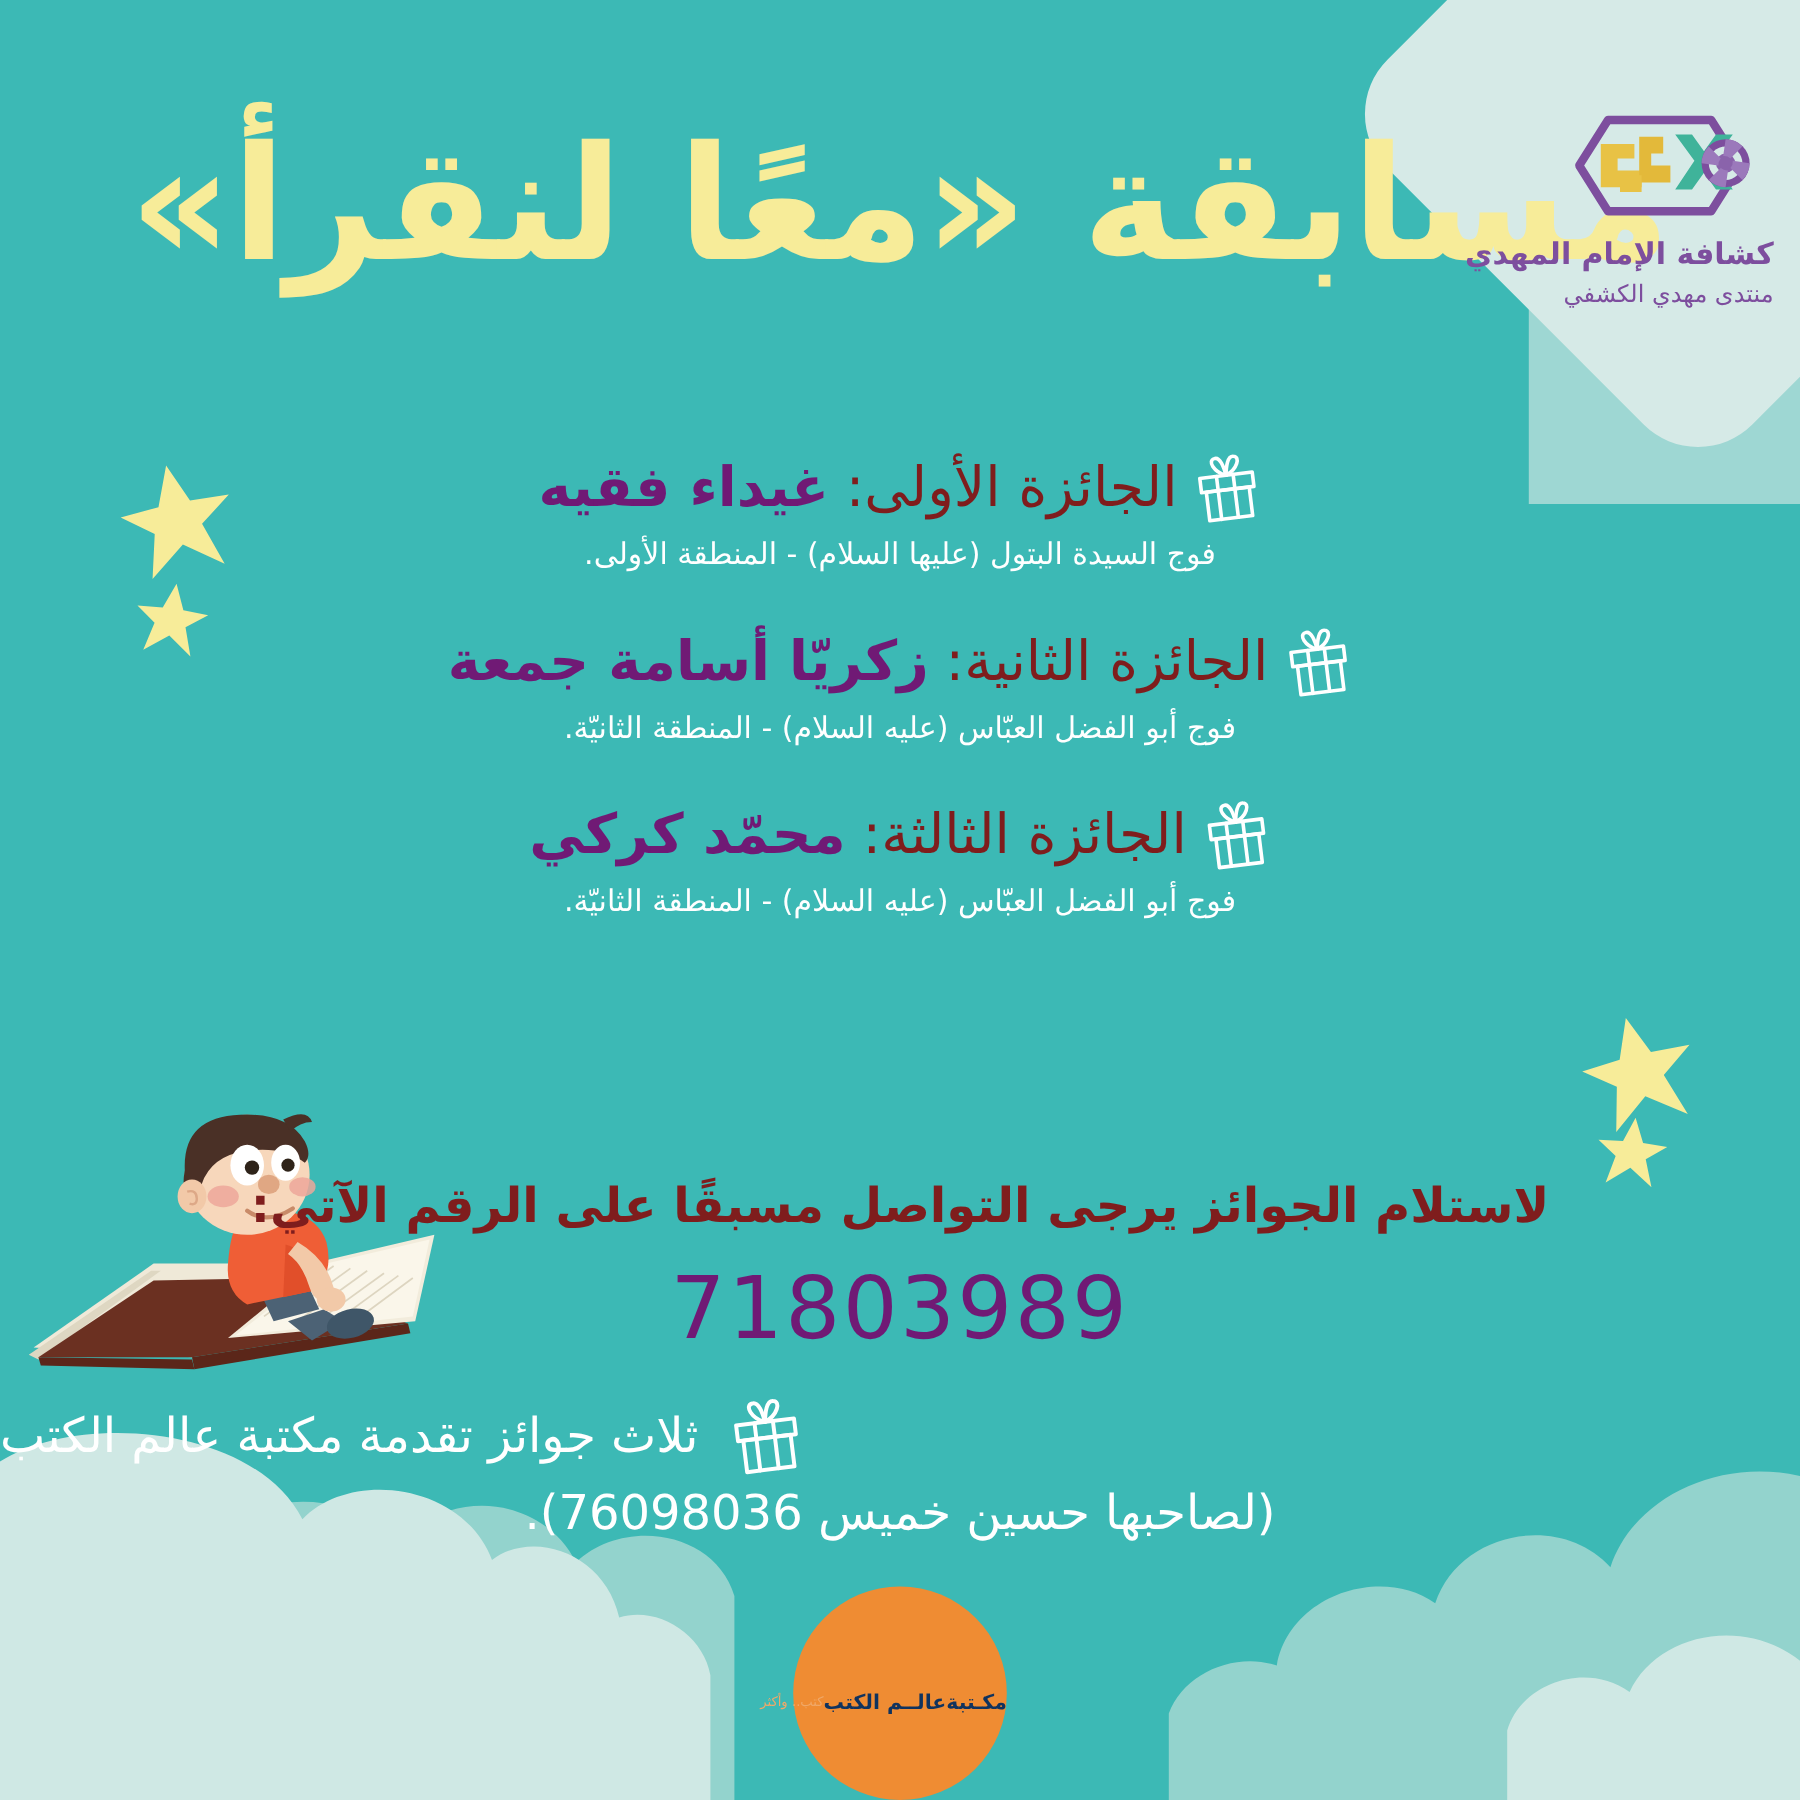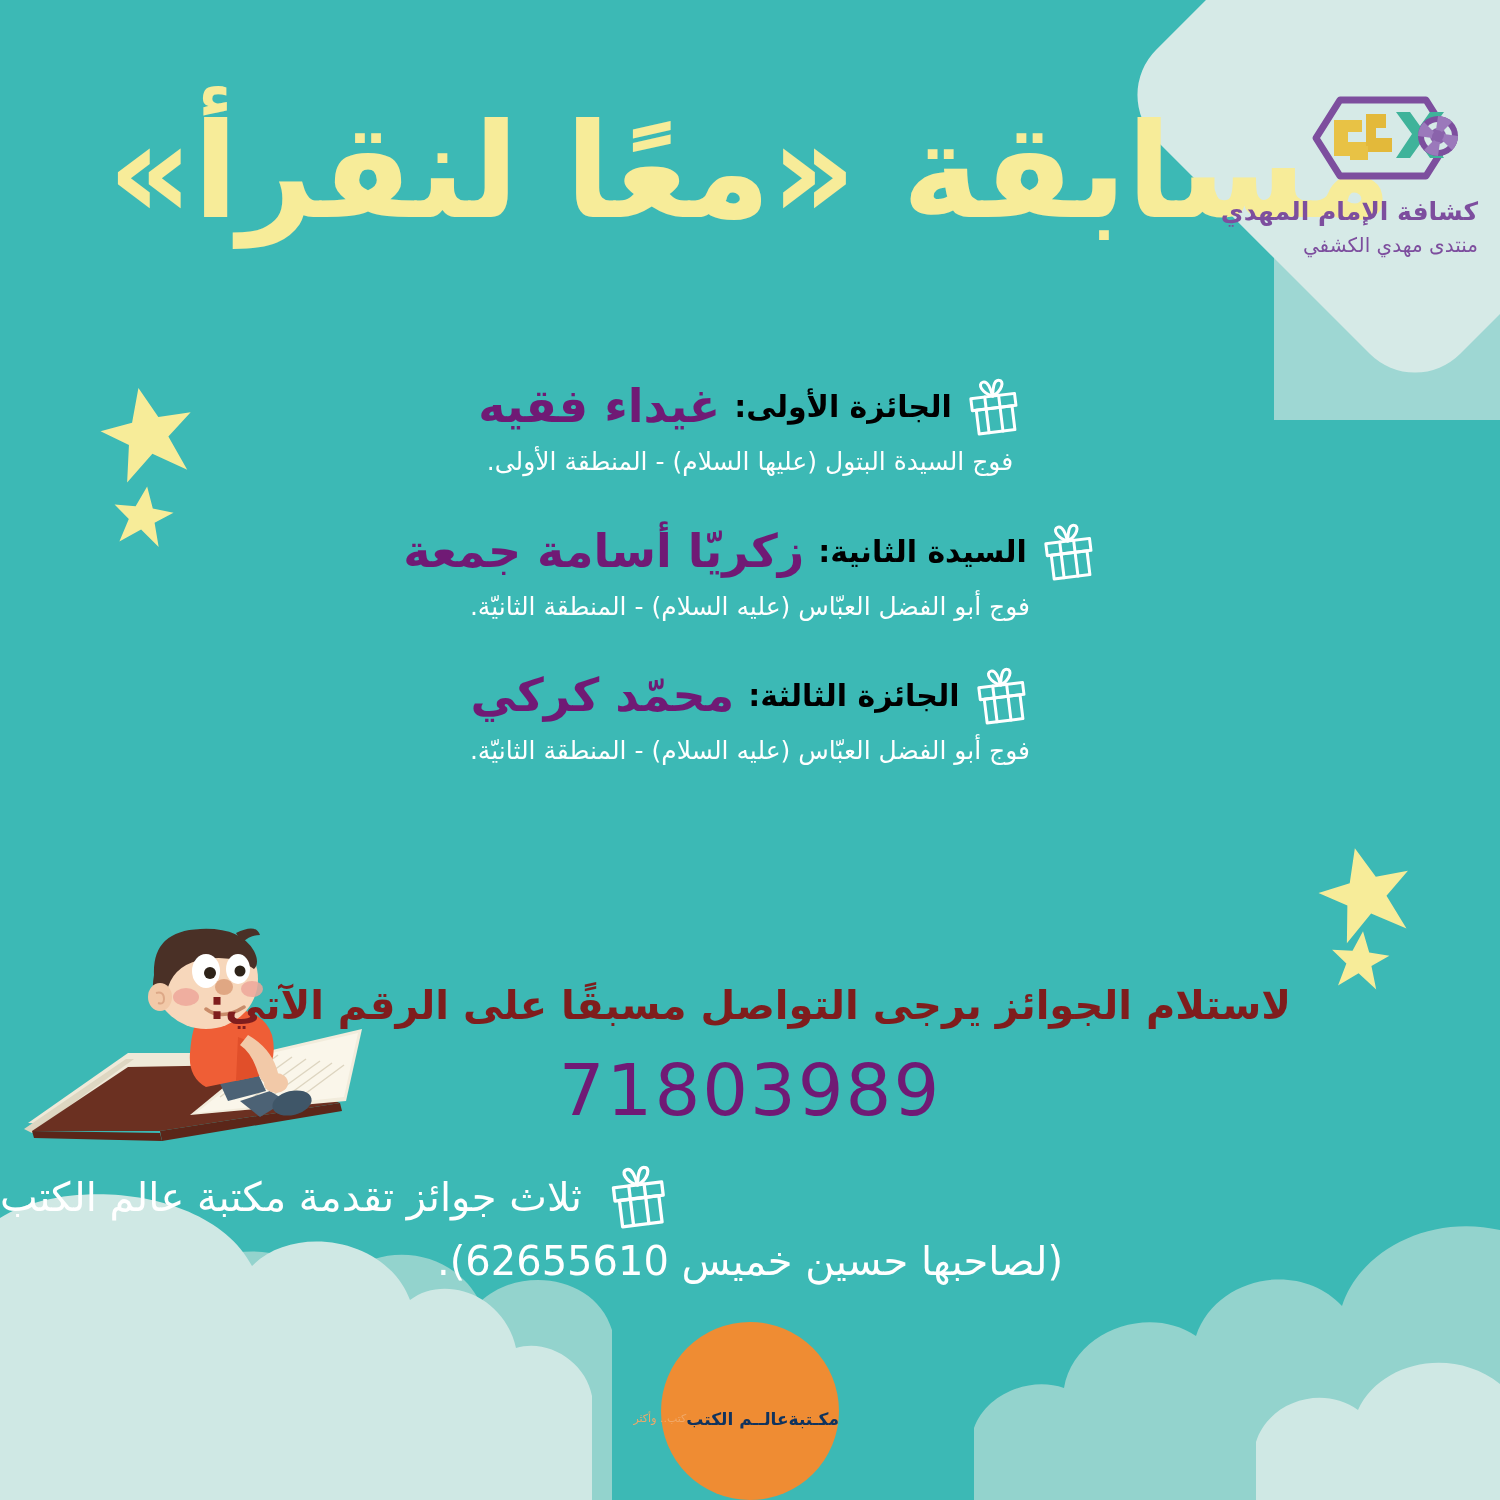--- a/index.html
+++ b/index.html
@@ -72,23 +72,23 @@
   .prize { text-align:center; margin-bottom:44px; }
   .prize-head {
     display:flex;
     align-items:center;
     justify-content:center;
     gap:14px;
     direction:rtl;
     white-space:nowrap;
   }
   .prize-label {
-    color:#000000;
-    font-size:30px;
-    font-weight:700;
+    color:#7f1d1d;
+    font-size:46px;
+    font-weight:400;
     line-height:1.2;
   }
   .prize-name {
     color:#701a75;
     font-size:46px;
     font-weight:700;
     line-height:1.2;
   }
   .prize-sub {
     color:#ffffff;
@@ -278,21 +278,21 @@
         <svg class="gift-icon" width="56" height="58" viewBox="0 0 56 58">
           <g fill="none" stroke="#ffffff" stroke-width="3" stroke-linejoin="round" stroke-linecap="round">
             <rect x="6" y="18" width="44" height="12"></rect>
             <rect x="10" y="30" width="36" height="24"></rect>
             <line x1="20" y1="18" x2="20" y2="54"></line>
             <line x1="34" y1="18" x2="34" y2="54"></line>
             <path d="M28,18 C18,14 14,4 20,3 C25,2 27,11 28,18 Z"></path>
             <path d="M28,18 C38,14 42,4 36,3 C31,2 29,11 28,18 Z"></path>
           </g>
         </svg>
-        <span class="prize-label">السيدة الثانية:</span>
+        <span class="prize-label">الجائزة الثانية:</span>
         <span class="prize-name">زكريّا أسامة جمعة</span>
       </div>
       <div class="prize-sub">فوج أبو الفضل العبّاس (عليه السلام) - المنطقة الثانيّة.</div>
     </div>
 
     <div class="prize">
       <div class="prize-head">
         <svg class="gift-icon" width="56" height="58" viewBox="0 0 56 58">
           <g fill="none" stroke="#ffffff" stroke-width="3" stroke-linejoin="round" stroke-linecap="round">
             <rect x="6" y="18" width="44" height="12"></rect>
@@ -375,21 +375,21 @@
           <rect x="6" y="18" width="44" height="12"></rect>
           <rect x="10" y="30" width="36" height="24"></rect>
           <line x1="20" y1="18" x2="20" y2="54"></line>
           <line x1="34" y1="18" x2="34" y2="54"></line>
           <path d="M28,18 C18,14 14,4 20,3 C25,2 27,11 28,18 Z"></path>
           <path d="M28,18 C38,14 42,4 36,3 C31,2 29,11 28,18 Z"></path>
         </g>
       </svg>
       <span class="sponsor-l1">ثلاث جوائز تقدمة مكتبة عالم الكتب</span>
     </div>
-    <div class="sponsor-l2">(لصاحبها حسين خميس 62655610).</div>
+    <div class="sponsor-l2">(لصاحبها حسين خميس 76098036).</div>
   </div>
 
   <svg class="cloud-back" style="left:0; width:1500px; height:320px;" viewBox="0 0 1500 320" preserveAspectRatio="none">
     <path d="M0,140
              C30,84 120,76 168,118
              C196,62 290,54 332,108
              C372,58 452,66 480,122
              C520,84 596,96 612,150
              L612,320 L0,320 Z" fill="#93d3cd"></path>
     <path d="M1500,50

